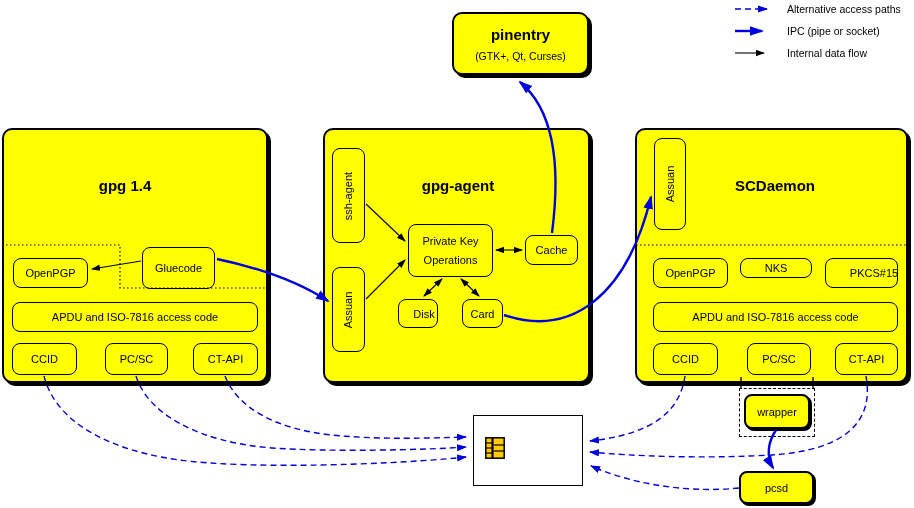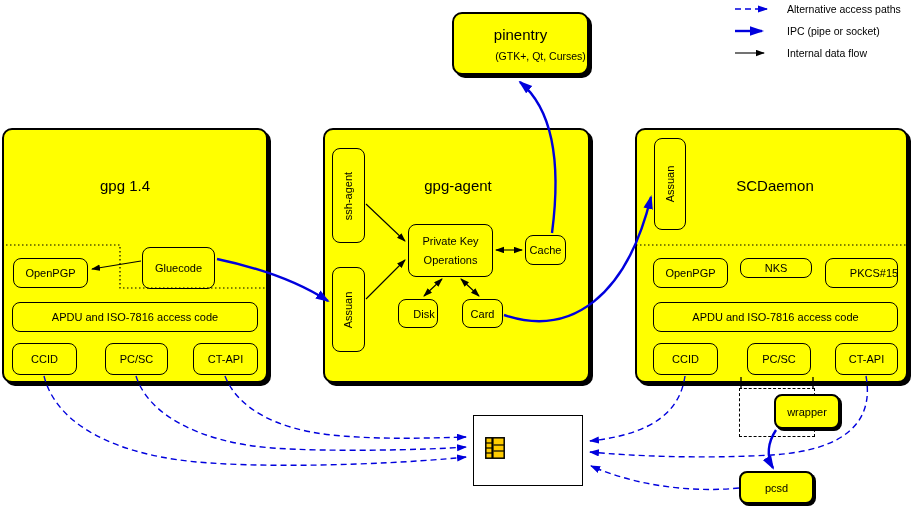--- a/index.html
+++ b/index.html
@@ -18,21 +18,21 @@
     position:absolute; box-sizing:border-box;
     background:var(--color-box-yellow,#ffff00);
     border:1.5px solid #000; border-radius:8px;
     display:flex; align-items:center; justify-content:center;
     font-size:11px; z-index:2; text-align:center;
   }
   .sub-box span { white-space:nowrap; }
   .sub-box.vert span { transform:rotate(-90deg); }
   .shadowed { box-shadow:2px 2px 0 #000; border-width:2px; }
   .box-title {
-    position:absolute; font-weight:normal; font-size:15px;
+    position:absolute; font-weight:bold; font-size:15px;
     text-align:center; z-index:2; white-space:nowrap;
   }
   .pin-sub { position:absolute; font-size:10.5px; text-align:center; z-index:2; }
   .dashed-outline {
     position:absolute; box-sizing:border-box;
     border:1.5px dashed #000; z-index:1; background:transparent;
   }
   .smartcard {
     position:absolute; box-sizing:border-box; background:#fff;
     border:1.5px solid #000; z-index:2;
@@ -48,21 +48,21 @@
   .mk-black { fill:#000; }
   .chip-gold { fill:var(--color-chip-gold,#ffcc00); }
 </style>
 </head>
 <body>
 
 <div id="canvas">
 
   <div class="main-box" style="left:452px;top:12px;width:137px;height:63px;"></div>
   <div class="box-title" style="left:452px;top:26px;width:137px;">pinentry</div>
-  <div class="pin-sub" style="left:452px;top:50px;width:137px;margin-left:20px;">(GTK+, Qt, Curses)</div>
+  <div class="pin-sub" style="left:452px;top:50px;width:137px;">(GTK+, Qt, Curses)</div>
 
   <div class="main-box" style="left:2px;top:128px;width:266px;height:255px;"></div>
   <div class="box-title" style="left:2px;top:177px;width:246px;">gpg 1.4</div>
 
   <div class="main-box" style="left:323px;top:128px;width:267px;height:255px;"></div>
   <div class="box-title" style="left:343px;top:177px;width:230px;">gpg-agent</div>
 
   <div class="main-box" style="left:635px;top:128px;width:273px;height:255px;"></div>
   <div class="box-title" style="left:655px;top:177px;width:240px;">SCDaemon</div>
 
@@ -88,21 +88,21 @@
   <div class="sub-box vert" style="left:332px;top:148px;width:33px;height:95px;">
       <span>ssh-agent</span>
     </div>
   <div class="sub-box vert" style="left:332px;top:267px;width:33px;height:85px;">
       <span>Assuan</span>
     </div>
   <div class="sub-box" style="left:408px;top:224px;width:85px;height:53px;flex-direction:column;line-height:19px;">
     <span>Private Key</span>
     <span>Operations</span>
   </div>
-  <div class="sub-box" style="left:525px;top:235px;width:41px;height:30px;">
+  <div class="sub-box" style="left:525px;top:235px;width:53px;height:30px;">
       <span>Cache</span>
     </div>
   <div class="sub-box" style="left:398px;top:299px;width:40px;height:29px;padding-left:12px;">
       <span>Disk</span>
     </div>
   <div class="sub-box" style="left:462px;top:299px;width:41px;height:29px;">
       <span>Card</span>
     </div>
 
   <div class="sub-box vert" style="left:654px;top:138px;width:32px;height:92px;">
@@ -124,21 +124,21 @@
       <span>CCID</span>
     </div>
   <div class="sub-box" style="left:747px;top:343px;width:64px;height:32px;">
       <span>PC/SC</span>
     </div>
   <div class="sub-box" style="left:835px;top:343px;width:63px;height:32px;">
       <span>CT-API</span>
     </div>
 
   <div class="dashed-outline" style="left:739px;top:388px;width:76px;height:49px;"></div>
-  <div class="sub-box shadowed" style="left:774px;top:394px;width:66px;height:35px;border-radius:8px;">
+  <div class="sub-box shadowed" style="left:744px;top:394px;width:66px;height:35px;border-radius:8px;">
       <span>wrapper</span>
     </div>
   <div class="sub-box shadowed" style="left:739px;top:471px;width:75px;height:33px;border-radius:8px;justify-content:center;">
       <span>pcsd</span>
     </div>
 
   <div class="smartcard" style="left:473px;top:415px;width:110px;height:71px;">
     <svg width="20" height="22" viewBox="0 0 20 22" style="position:absolute;left:11px;top:21px;">
       <rect x="0.8" y="0.8" width="18.4" height="20.4" class="chip-gold" stroke="#000" stroke-width="1.5"></rect>
       <line x1="7.5" y1="1" x2="7.5" y2="21" stroke="#000" stroke-width="2.2"></line>

